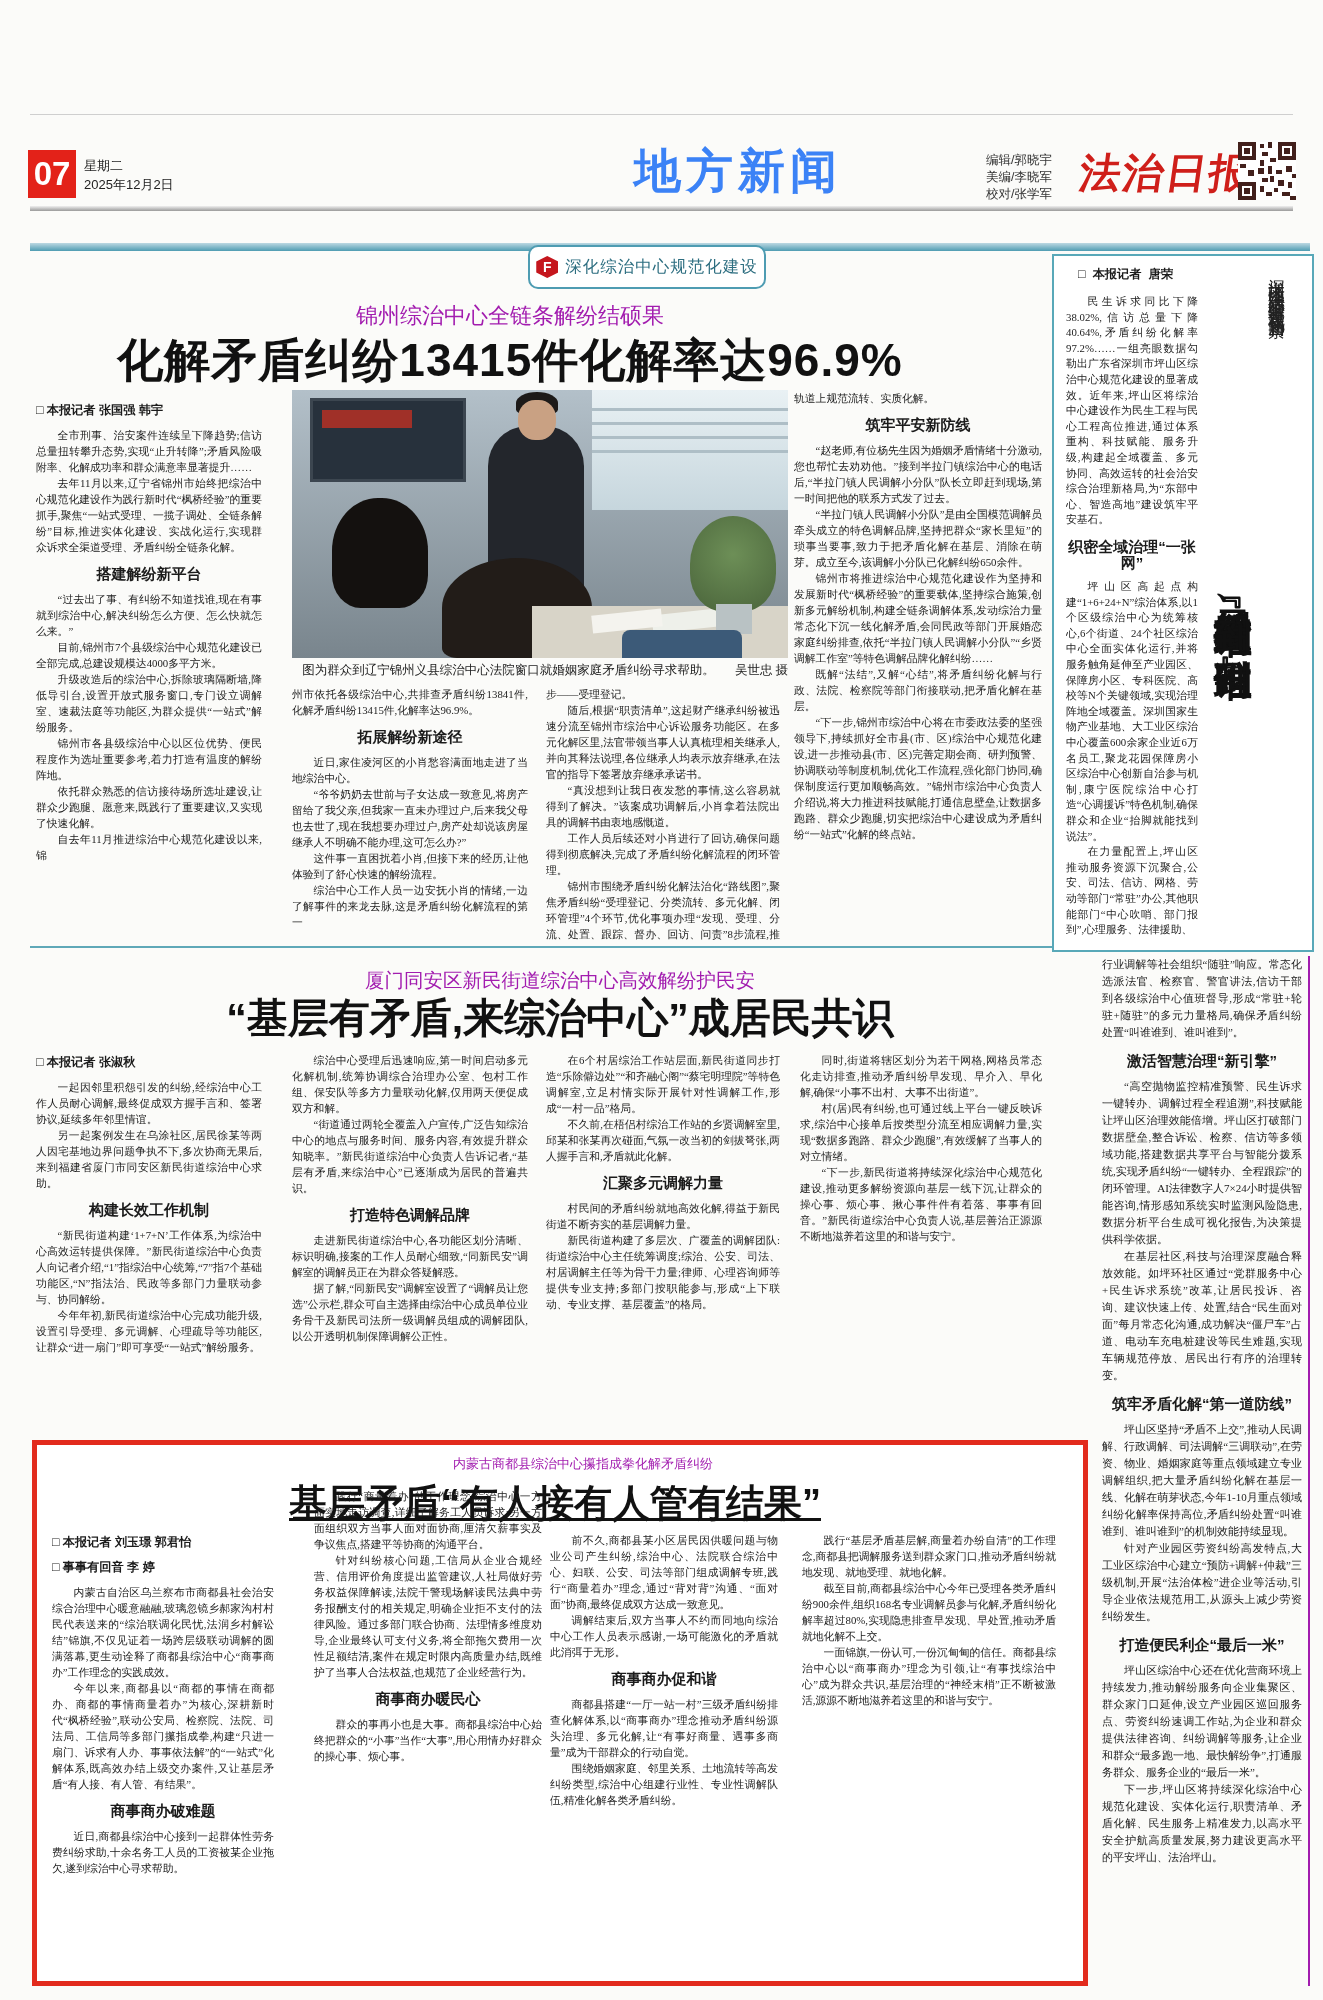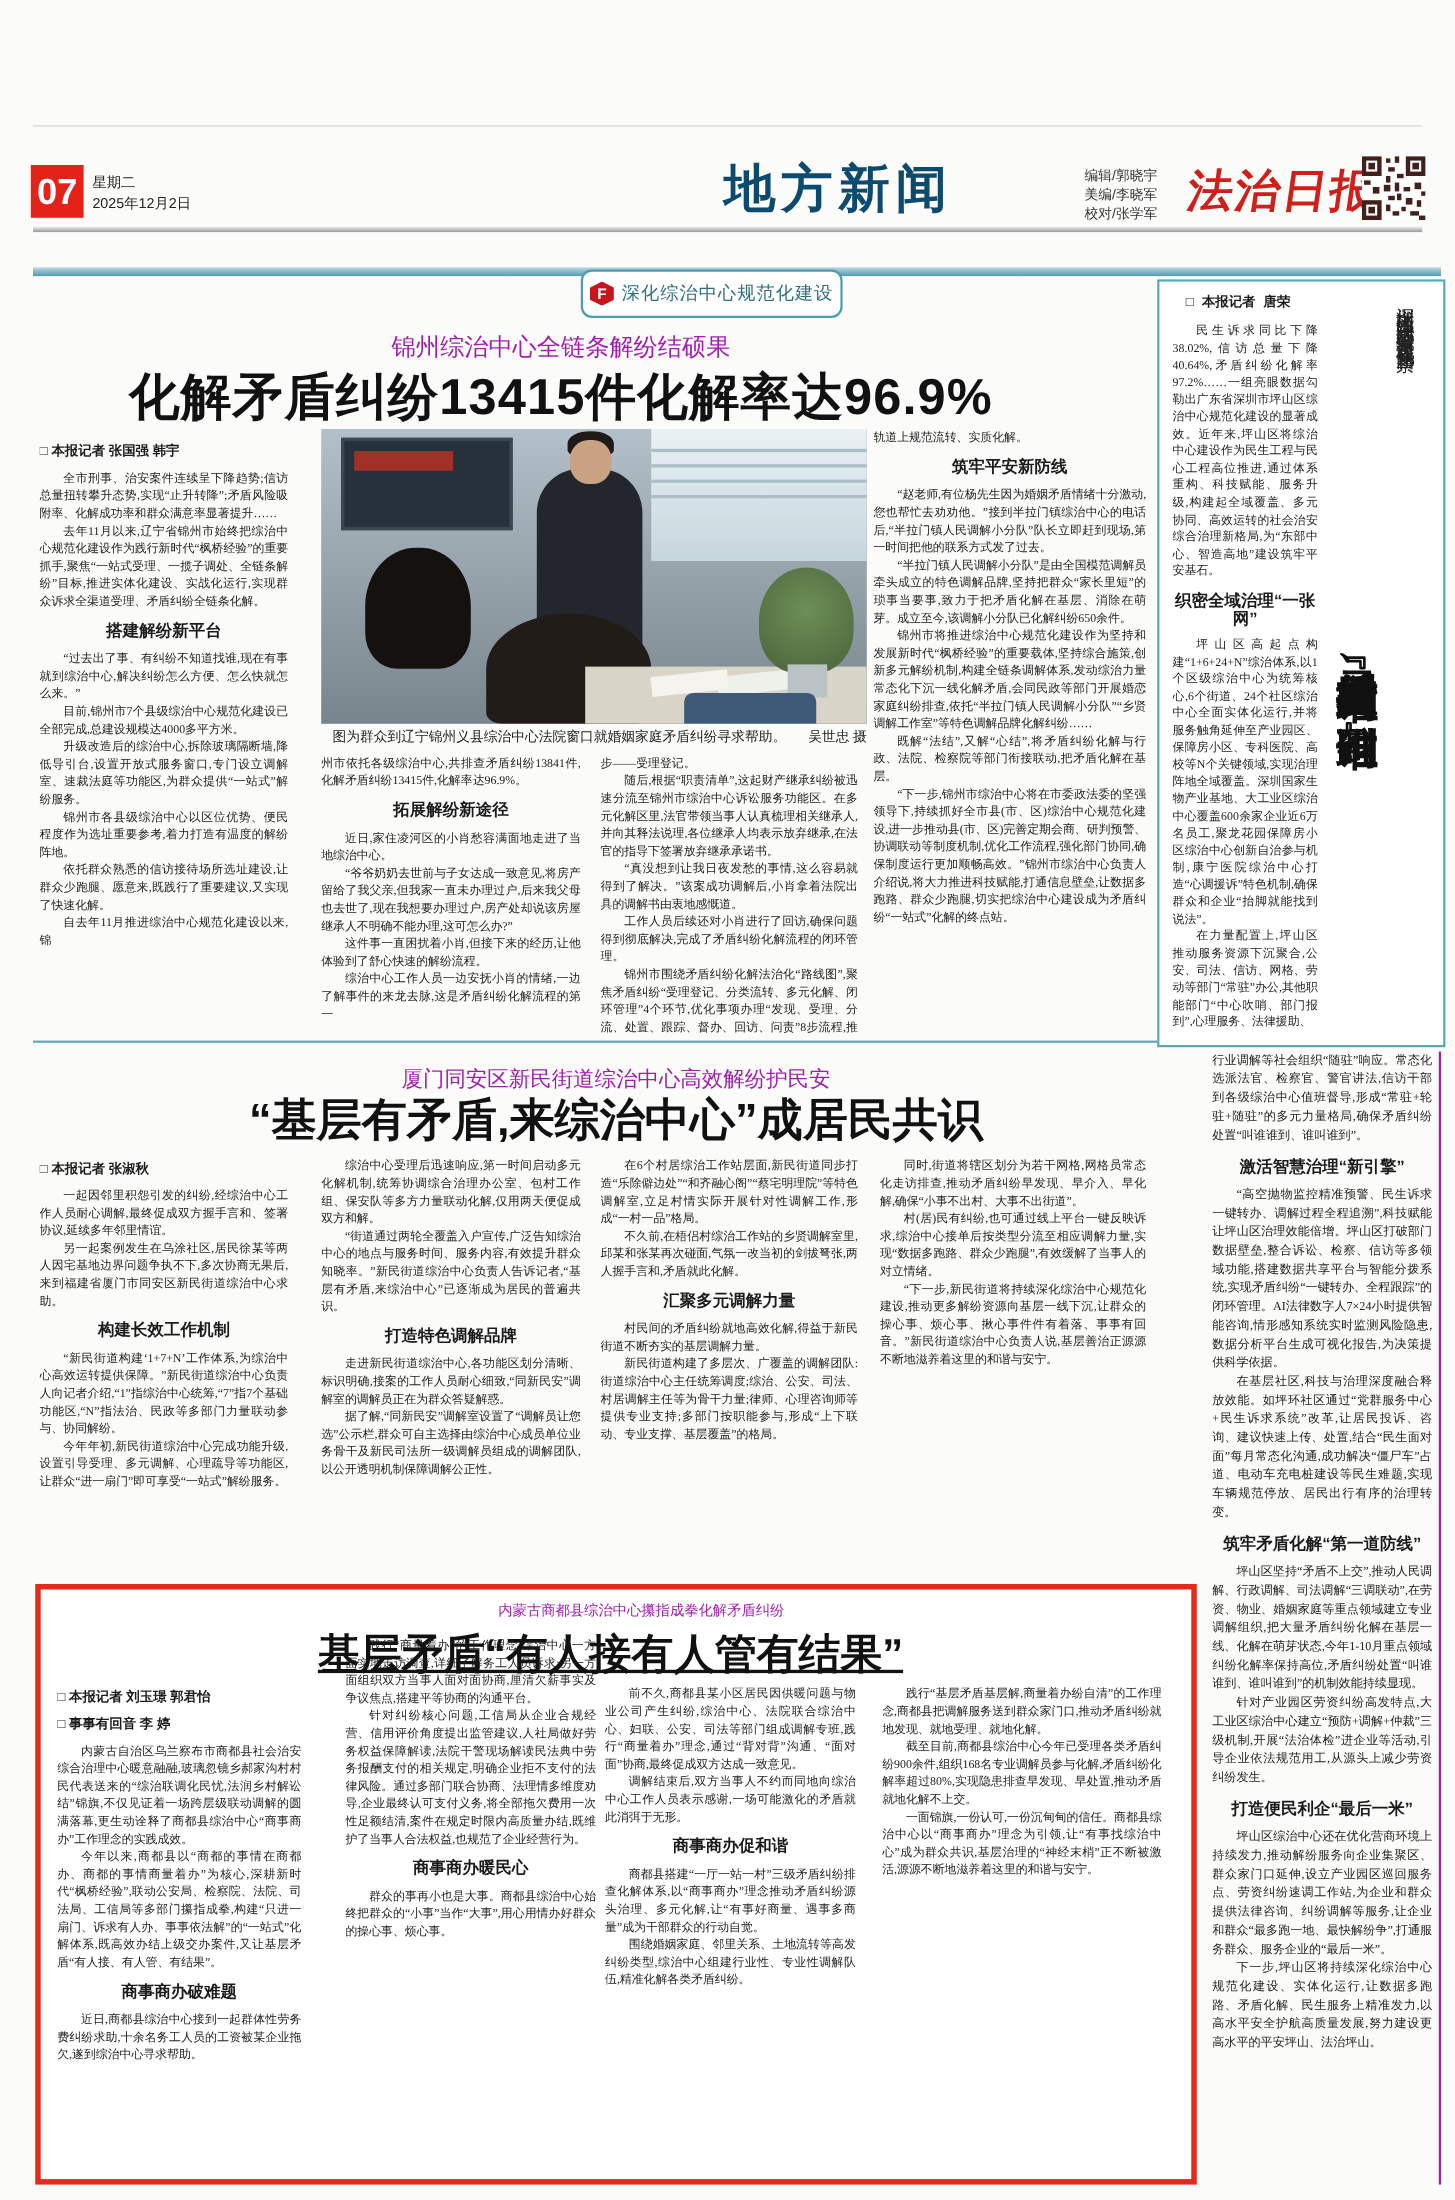--- a/index.html
+++ b/index.html
@@ -4,22 +4,22 @@
 <style>
   html,body{margin:0;padding:0;background:#fbfbf9;}
   body{width:1323px;height:2000px;position:relative;font-family:"Liberation Serif",serif;color:#1b1b1b;}
   .abs{position:absolute;}
   
   .topline{left:30px;top:114px;width:1263px;height:1px;background:#cfcfcf;}
   .pagenum{left:28px;top:150px;width:48px;height:48px;background:#e32219;color:#fff;
     font-family:"Liberation Sans",sans-serif;font-weight:bold;font-size:33px;line-height:48px;text-align:center;}
   .weekday{left:84px;top:157px;font-size:13px;font-family:"Liberation Sans",sans-serif;color:#222;}
   .dateline{left:84px;top:176px;font-size:13px;font-family:"Liberation Sans",sans-serif;color:#222;}
-  .sectitle{left:516px;top:140px;width:350px;text-align:right;font-family:"Liberation Sans",sans-serif;
-    font-weight:bold;font-size:47px;color:#0c4a6e;letter-spacing:5px;}
+  .sectitle{left:563px;top:140px;width:350px;text-align:center;font-family:"Liberation Sans",sans-serif;
+    font-weight:bold;font-size:47px;color:#3b82f6;letter-spacing:5px;}
   .credits{left:986px;top:152px;font-size:12.5px;line-height:17px;font-family:"Liberation Sans",sans-serif;color:#333;}
   .masthead{left:1080px;top:146px;font-size:41px;font-weight:bold;color:#cf1f1a;
     font-family:"Liberation Serif",serif;transform:skewX(-8deg);letter-spacing:2px;}
   .qr{left:1238px;top:142px;width:58px;height:58px;}
   .grayrule{left:30px;top:206px;width:1263px;height:5px;background:linear-gradient(#efefef,#9a9a9a);}
   
   .tealband{left:30px;top:243px;width:1280px;height:8px;background:linear-gradient(#bcd8e2,#4e9cb2);}
   .pill{left:528px;top:245px;width:234px;height:40px;background:#fff;border:2px solid #4e9cb2;border-radius:10px;
     display:flex;align-items:center;justify-content:center;gap:7px;}
   .pill .cube{width:22px;height:22px;background:#c5161d;clip-path:polygon(50% 0,100% 25%,100% 75%,50% 100%,0 75%,0 25%);
@@ -279,14 +279,14 @@
 <div class="abs sz-bottom">
     <div class="tx-pc">行业调解等社会组织“随驻”响应。常态化选派法官、检察官、警官讲法,信访干部到各级综治中心值班督导,形成“常驻+轮驻+随驻”的多元力量格局,确保矛盾纠纷处置“叫谁谁到、谁叫谁到”。</div>
     <div class="tx-h">激活智慧治理“新引擎”</div>
     <div class="tx-p">“高空抛物监控精准预警、民生诉求一键转办、调解过程全程追溯”,科技赋能让坪山区治理效能倍增。坪山区打破部门数据壁垒,整合诉讼、检察、信访等多领域功能,搭建数据共享平台与智能分拨系统,实现矛盾纠纷“一键转办、全程跟踪”的闭环管理。AI法律数字人7×24小时提供智能咨询,情形感知系统实时监测风险隐患,数据分析平台生成可视化报告,为决策提供科学依据。</div>
     <div class="tx-p">在基层社区,科技与治理深度融合释放效能。如坪环社区通过“党群服务中心+民生诉求系统”改革,让居民投诉、咨询、建议快速上传、处置,结合“民生面对面”每月常态化沟通,成功解决“僵尸车”占道、电动车充电桩建设等民生难题,实现车辆规范停放、居民出行有序的治理转变。</div>
     <div class="tx-h">筑牢矛盾化解“第一道防线”</div>
     <div class="tx-p">坪山区坚持“矛盾不上交”,推动人民调解、行政调解、司法调解“三调联动”,在劳资、物业、婚姻家庭等重点领域建立专业调解组织,把大量矛盾纠纷化解在基层一线、化解在萌芽状态,今年1-10月重点领域纠纷化解率保持高位,矛盾纠纷处置“叫谁谁到、谁叫谁到”的机制效能持续显现。</div>
     <div class="tx-p">针对产业园区劳资纠纷高发特点,大工业区综治中心建立“预防+调解+仲裁”三级机制,开展“法治体检”进企业等活动,引导企业依法规范用工,从源头上减少劳资纠纷发生。</div>
     <div class="tx-h">打造便民利企“最后一米”</div>
     <div class="tx-p">坪山区综治中心还在优化营商环境上持续发力,推动解纷服务向企业集聚区、群众家门口延伸,设立产业园区巡回服务点、劳资纠纷速调工作站,为企业和群众提供法律咨询、纠纷调解等服务,让企业和群众“最多跑一地、最快解纷争”,打通服务群众、服务企业的“最后一米”。</div>
-    <div class="tx-p">下一步,坪山区将持续深化综治中心规范化建设、实体化运行,让数据多跑路、矛盾化解、民生服务上精准发力,以高水平安全护航高质量发展,努力建设更高水平的平安坪山、法治坪山。</div>
+    <div class="tx-p">下一步,坪山区将持续深化综治中心规范化建设、实体化运行,职责清单、矛盾化解、民生服务上精准发力,以高水平安全护航高质量发展,努力建设更高水平的平安坪山、法治坪山。</div>
   </div>
 
 </body></html>

